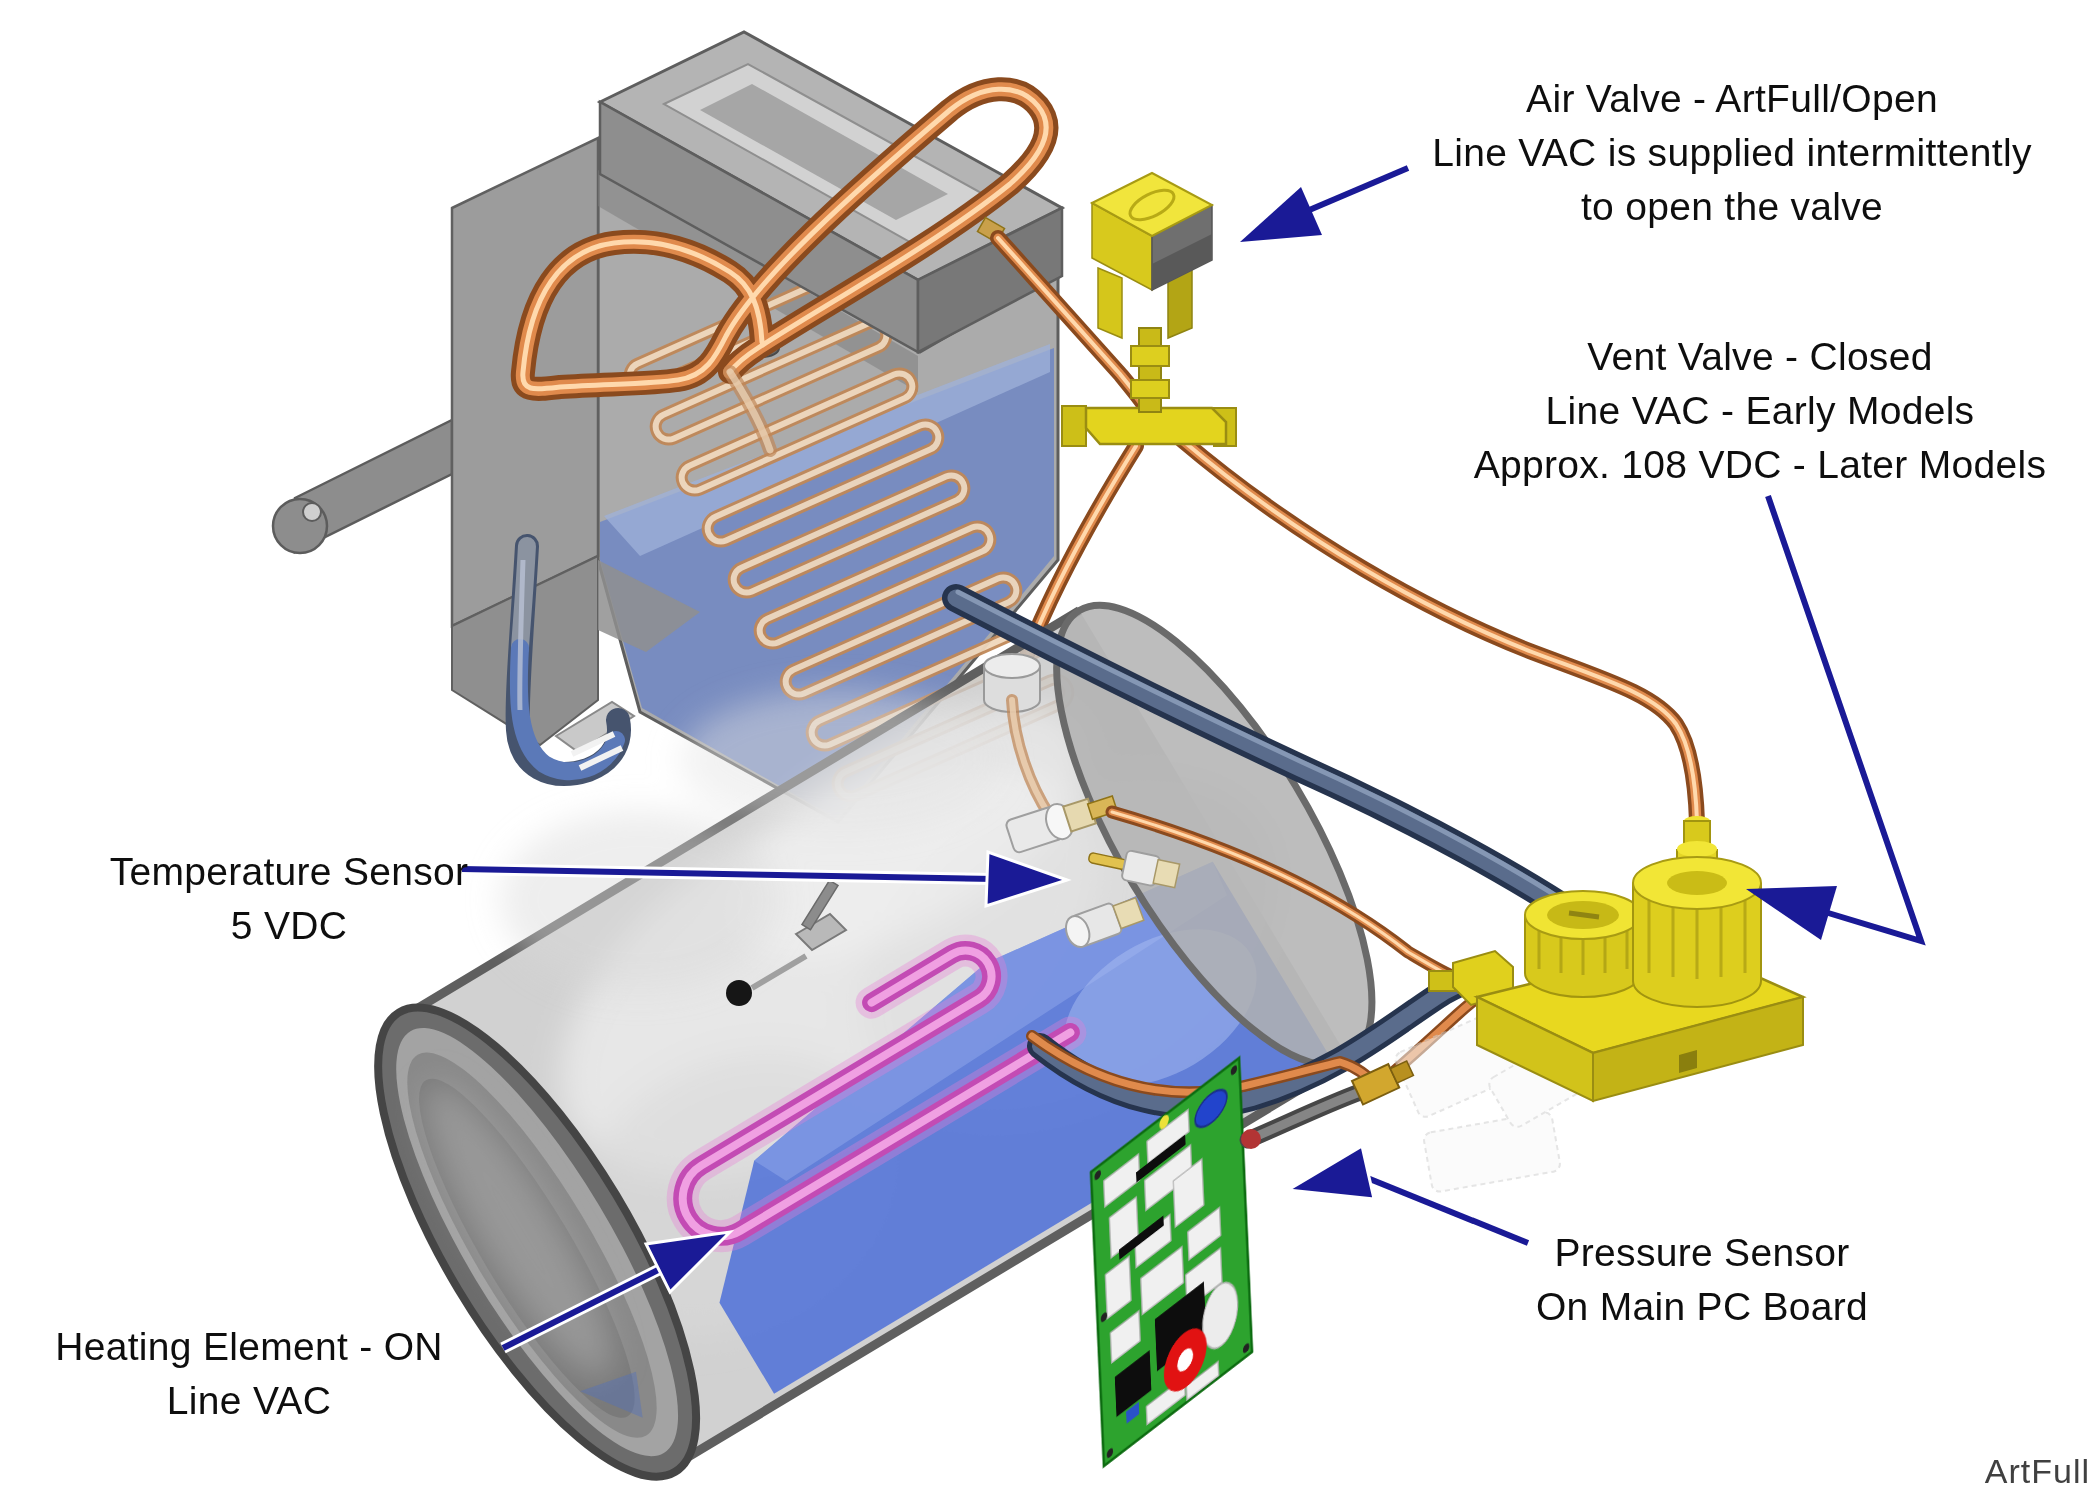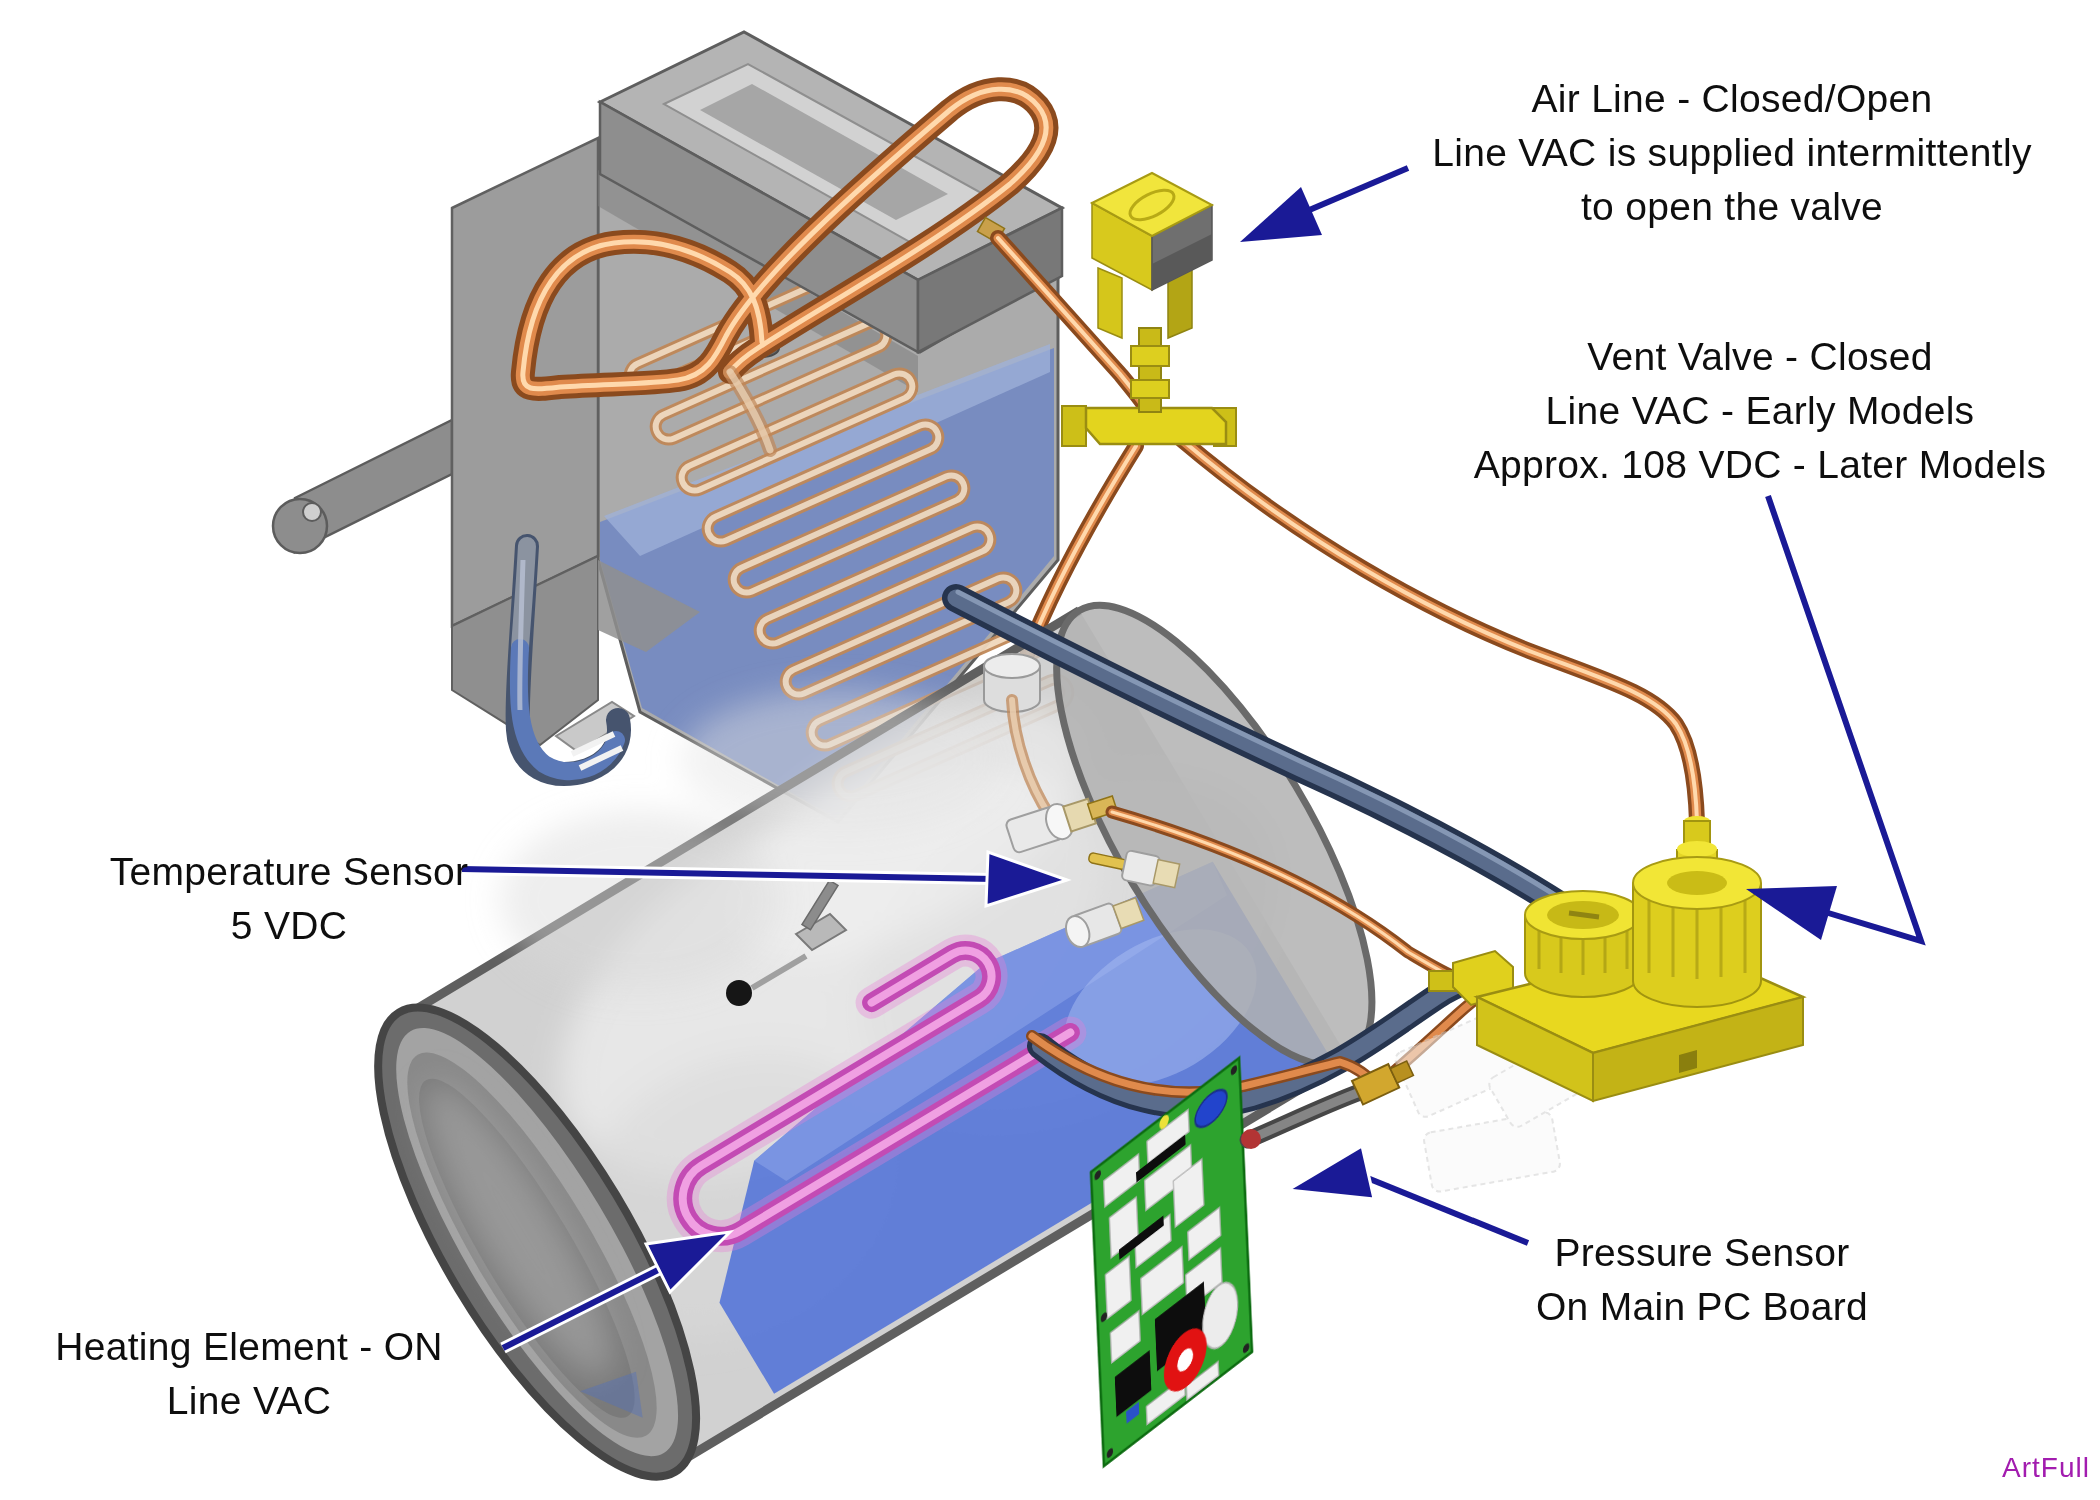--- a/index.html
+++ b/index.html
@@ -19,23 +19,23 @@
     line-height:1.38;
     letter-spacing:0.3px;
     color:#0e0e0e;
     white-space:pre-line;
     width:max-content;
   }
   .watermark{
     position:absolute;
     right:10px;
     top:1452px;
-    font-size:28px;
+    font-size:34px;
     letter-spacing:1px;
-    color:#a21caf;
+    color:#404040;
   }
   
   .cu-o{fill:none;stroke:#8a4a1e;stroke-linecap:round;stroke-linejoin:round;}
   .cu-m{fill:none;stroke:#e08a4c;stroke-linecap:round;stroke-linejoin:round;}
   .cu-h{fill:none;stroke:#ffd9ad;stroke-linecap:round;stroke-linejoin:round;}
   
   .pc-o{fill:none;stroke:#c08858;stroke-linecap:round;}
   .pc-m{fill:none;stroke:#f0d8bc;stroke-linecap:round;}
   
   .sl-o{fill:none;stroke:#26344e;stroke-linecap:round;}
@@ -382,21 +382,21 @@
       <polygon class="arr-head-cased" points="730,1232 670,1292 646,1244"></polygon>
     </g>
     <g>
       <line class="arr-cased" x1="1528" y1="1243" x2="1360" y2="1175"></line>
       <line class="arr" x1="1528" y1="1243" x2="1360" y2="1175"></line>
       <polygon class="arr-head-cased" points="1288,1190 1362,1146 1374,1199"></polygon>
     </g>
   </g>
 </svg>
 
-  <div class="label" style="left:1732px; top:72px;">Air Line - Closed/Open
+  <div class="label" style="left:1732px; top:72px;">Air Valve - ArtFull/Open
 Line VAC is supplied intermittently
 to open the valve</div>
   <div class="label" style="left:1760px; top:330px;">Vent Valve - Closed
 Line VAC - Early Models
 Approx. 108 VDC - Later Models</div>
   <div class="label" style="left:245px;  top:845px;margin-left:44px;">Temperature Sensor
 5 VDC</div>
   <div class="label" style="left:249px;  top:1320px;">Heating Element - ON
 Line VAC</div>
   <div class="label" style="left:1702px; top:1226px;">Pressure Sensor

